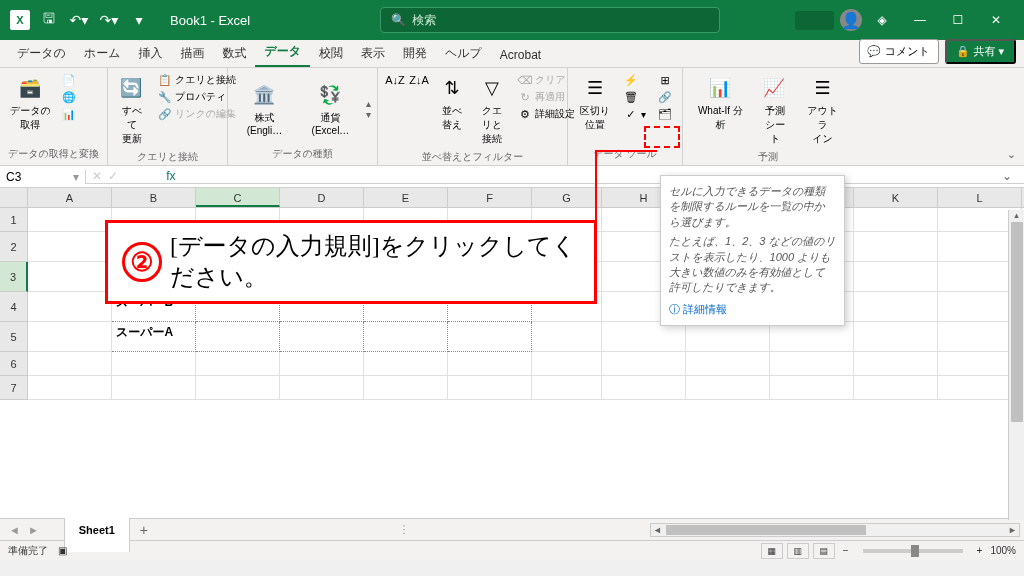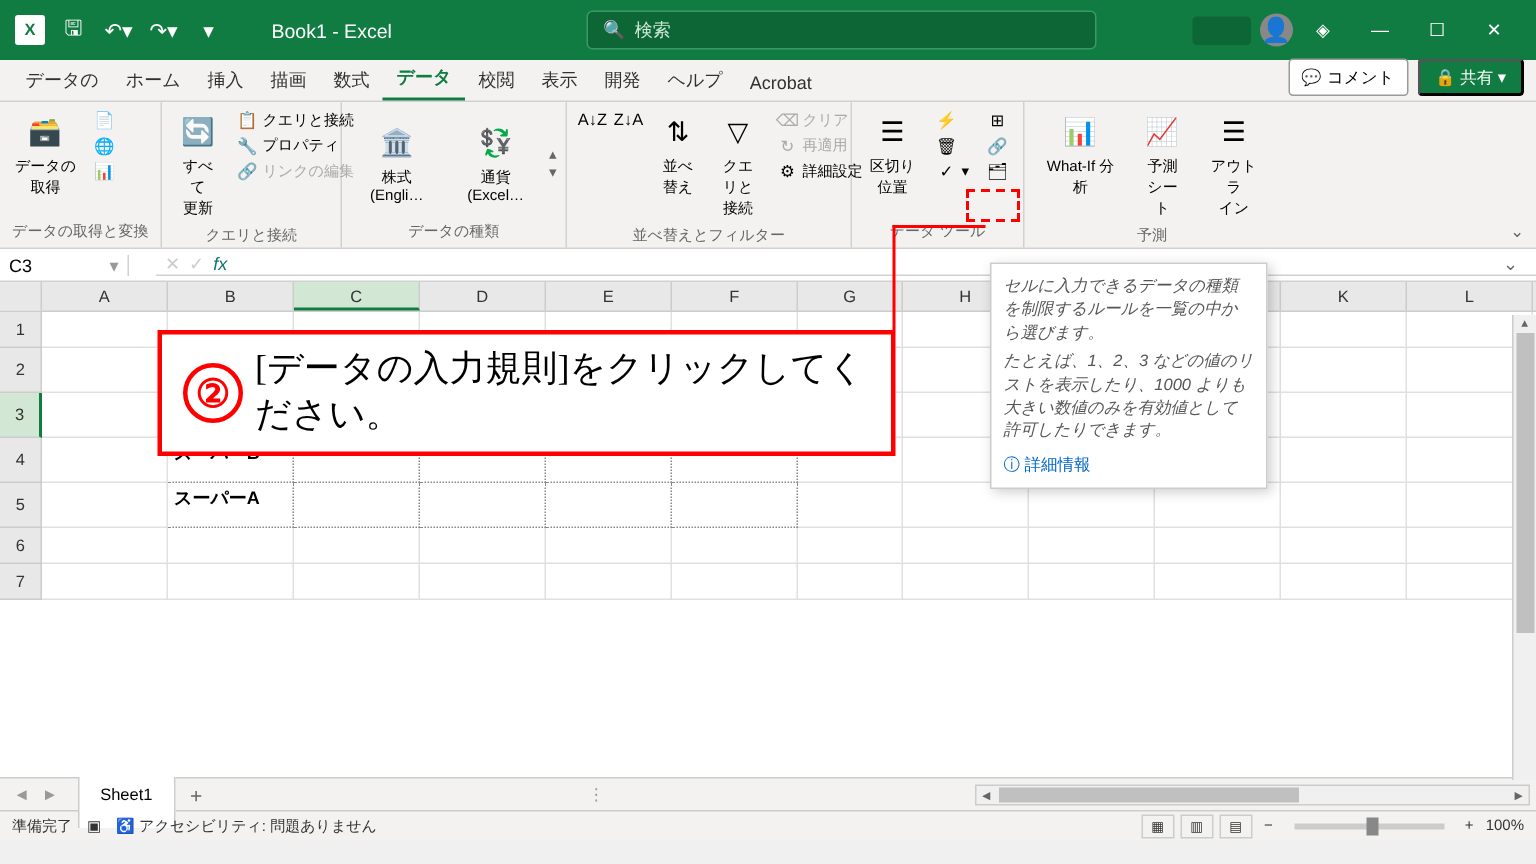--- a/index.html
+++ b/index.html
@@ -2,21 +2,21 @@
 <html><head>
 <meta charset="utf-8">
 <style>
 * { margin: 0; padding: 0; box-sizing: border-box; font-family: 'Yu Gothic UI', 'Meiryo', sans-serif; }
 body { background: #f0f0f0; width: 1024px; height: 576px; overflow: hidden; position: relative; }
 
 .titlebar { background: #107c41; height: 40px; display: flex; align-items: center; padding: 0 10px; color: white; }
 .titlebar-left { display: flex; align-items: center; gap: 8px; }
 .excel-icon { width: 20px; height: 20px; background: white; border-radius: 2px; display: flex; align-items: center; justify-content: center; color: #107c41; font-weight: bold; font-size: 11px; }
 .qat-btn { width: 22px; height: 22px; display: flex; align-items: center; justify-content: center; cursor: pointer; font-size: 14px; }
-.titlebar-title { margin-left: 23px; font-size: 13px; }
+.titlebar-title { margin-left: 12px; font-size: 13px; }
 .search-box { margin-left: 130px; background: #0d6635; border: 1px solid #3a9969; height: 26px; width: 340px; border-radius: 4px; display: flex; align-items: center; padding: 0 10px; font-size: 12px; gap: 6px; }
 .titlebar-right { margin-left: auto; display: flex; align-items: center; gap: 2px; }
 .titlebar-user { background: #0d6635; padding: 2px 14px; border-radius: 3px; font-size: 11px; margin-right: 4px; }
 .win-btn { width: 36px; height: 28px; display: flex; align-items: center; justify-content: center; cursor: pointer; font-size: 12px; }
 .avatar-circle { width: 22px; height: 22px; border-radius: 50%; background: #888; display: flex; align-items: center; justify-content: center; }
 
 .tabs { background: #f3f2f1; height: 28px; display: flex; align-items: flex-end; padding: 0 8px; font-size: 12px; border-bottom: 1px solid #d1d1d1; }
 .tab { padding: 5px 9px; cursor: pointer; color: #323130; }
 .tab.active { color: #107c41; border-bottom: 2px solid #107c41; font-weight: 600; }
 .tabs-right { margin-left: auto; display: flex; gap: 6px; padding-bottom: 3px; }
@@ -34,24 +34,24 @@
 .small-btn .si { width: 14px; height: 14px; display: inline-flex; align-items: center; justify-content: center; font-size: 11px; }
 .ribbon-collapse { position: absolute; right: 8px; bottom: 4px; font-size: 11px; color: #666; cursor: pointer; }
 
 .red-highlight { border: 2px dashed #f00; position: absolute; z-index: 50; }
 
 .tooltip-box { position: absolute; left: 660px; top: 175px; width: 185px; background: white; border: 1px solid #ccc; box-shadow: 2px 2px 8px rgba(0,0,0,0.2); padding: 8px; font-size: 11px; z-index: 60; }
 .tooltip-title { font-weight: bold; margin-bottom: 4px; color: #333; }
 .tooltip-body { color: #555; line-height: 1.4; margin-bottom: 4px; font-style: italic; }
 .tooltip-link { color: #0066cc; cursor: pointer; display: flex; align-items: center; gap: 3px; margin-top: 6px; }
 
-.namebox-row { height: 22px; background: white; border-bottom: 1px solid #d1d1d1; display: flex; align-items: center; font-size: 12px; gap: 18px; }
+.namebox-row { height: 22px; background: white; border-bottom: 1px solid #d1d1d1; display: flex; align-items: center; font-size: 12px; }
 .namebox { width: 86px; border-right: 1px solid #d1d1d1; padding: 0 6px; display: flex; align-items: center; justify-content: space-between; }
 .fx-area { display: flex; align-items: center; padding: 0 6px; gap: 6px; color: #999; flex:1; border-bottom: 1px solid #d1d1d1; }
-.fx-area span.fx { font-style: italic; color: #0f766e; }
+.fx-area span.fx { color: #0f766e; margin-left: 42px; }
 .fx-expand { margin-left: auto; margin-right: 6px; color: #666; }
 
 .grid-area { background: white; position: relative; height: 330px; }
 .col-headers { display: flex; height: 20px; background: #e8e8e8; border-bottom: 1px solid #ccc; }
 .corner { width: 28px; border-right: 1px solid #ccc; background: #e8e8e8; }
 .col-h { border-right: 1px solid #ccc; text-align: center; font-size: 11px; line-height: 20px; color: #333; }
 .col-h.sel { background: #d2e8d4; border-bottom: 2px solid #107c41;}
 .grid-rows { display: flex; flex-direction: column; }
 .row { display: flex; height: 24px; }
 .row.tall { height: 30px; }
@@ -64,21 +64,21 @@
 .cell.active { outline: 2px solid #107c41; outline-offset: -1px; }
 
 .callout-box { position: absolute; left: 105px; top: 220px; border: 3px solid #f00; background: white; padding: 8px 14px; font-size: 24px; z-index: 70; display: flex; align-items: center; gap: 8px; width: 492px; }
 .callout-num { width: 40px; height: 40px; border: 3px solid #f00; border-radius: 50%; color: #f00; font-weight: bold; display: flex; align-items: center; justify-content: center; font-size: 26px; flex-shrink: 0; }
 .callout-text { font-family: serif; line-height: 1.3; }
 .red-connector { position: absolute; border: 2px solid #f00; z-index: 65; }
 
 .sheet-tabs { height: 22px; background: #f3f2f1; border-top: 1px solid #ccc; display: flex; align-items: center; font-size: 11px; }
 .sheet-nav { display: flex; padding: 0 6px; gap: 2px; color: #999; }
 .sheet-nav span { cursor: pointer; padding: 0 3px; }
-.sheet-tab { background: white; border: 1px solid #ccc; border-bottom: none; padding: 16px 14px; margin-left: 4px; cursor: pointer; }
+.sheet-tab { background: white; border: 1px solid #ccc; border-bottom: none; padding: 16px 14px; margin-left: 16px; cursor: pointer; font-weight: bold; }
 .add-sheet { padding: 0 10px; color: #666; cursor: pointer; font-size: 14px; }
 .scroll-h { margin-left: auto; width: 370px; height: 14px; background: #f0f0f0; border: 1px solid #ccc; margin-right: 4px; display: flex; align-items: center; }
 .scroll-thumb { background: #c0c0c0; height: 10px; width: 200px; margin-left: 2px; }
 
 .statusbar { height: 20px; background: #f3f2f1; border-top: 1px solid #ccc; display: flex; align-items: center; font-size: 10px; padding: 0 8px; color: #333; gap: 10px; }
 .statusbar-right { margin-left: auto; display: flex; align-items: center; gap: 4px; }
 .view-btn { width: 22px; height: 16px; border: 1px solid #ccc; cursor: pointer; display: flex; align-items: center; justify-content: center; font-size: 9px; }
 .zoom-slider { width: 100px; height: 4px; background: #ccc; position: relative; margin: 0 6px; }
 .zoom-thumb { position: absolute; width: 8px; height: 12px; background: #888; top: -4px; left: 48px; }
 .scroll-v { position: absolute; right: 0; top: 210px; width: 16px; height: 310px; background: #f0f0f0; border-left: 1px solid #ccc; }
@@ -449,21 +449,20 @@
   <div class="scroll-h">
     <span style="font-size:9px;color:#666;padding:0 2px">◄</span>
     <div class="scroll-thumb"></div>
     <span style="font-size:9px;color:#666;margin-left:auto;padding:0 2px">►</span>
   </div>
 </div>
 
 <div class="statusbar">
   <span>準備完了</span>
   <span>▣</span>
-  <span>♿ <span>アクセシビリティ: 問題ありません</span></span>
   <div class="statusbar-right">
     <div class="view-btn">▦</div>
     <div class="view-btn">▥</div>
     <div class="view-btn">▤</div>
     <span style="padding:0 4px">−</span>
     <div class="zoom-slider">
         <div class="zoom-thumb"></div>
       </div>
     <span style="padding:0 4px">+</span>
     <span>100%</span>

